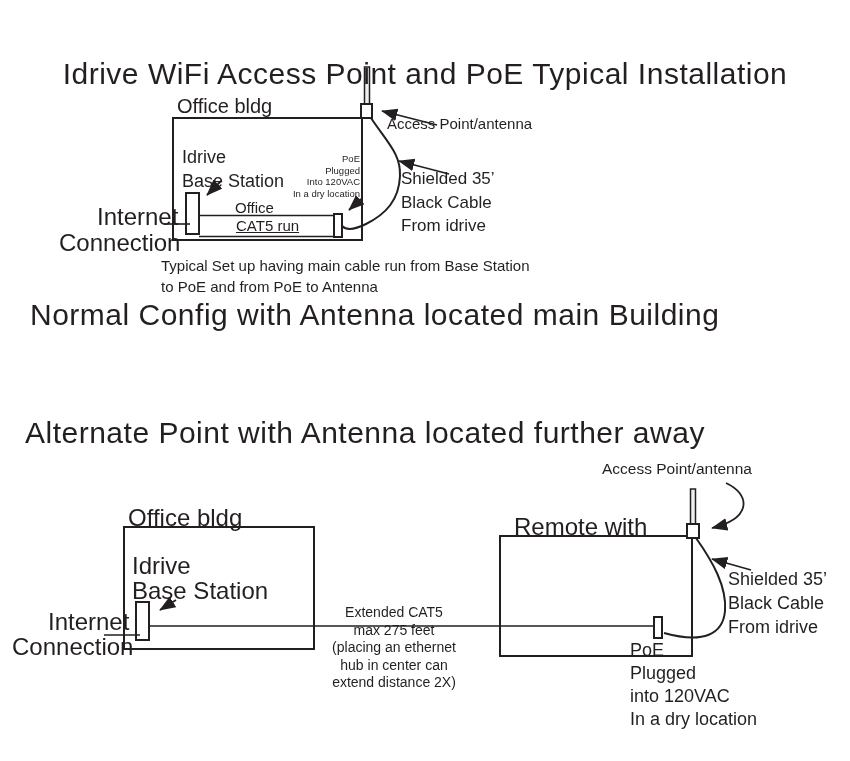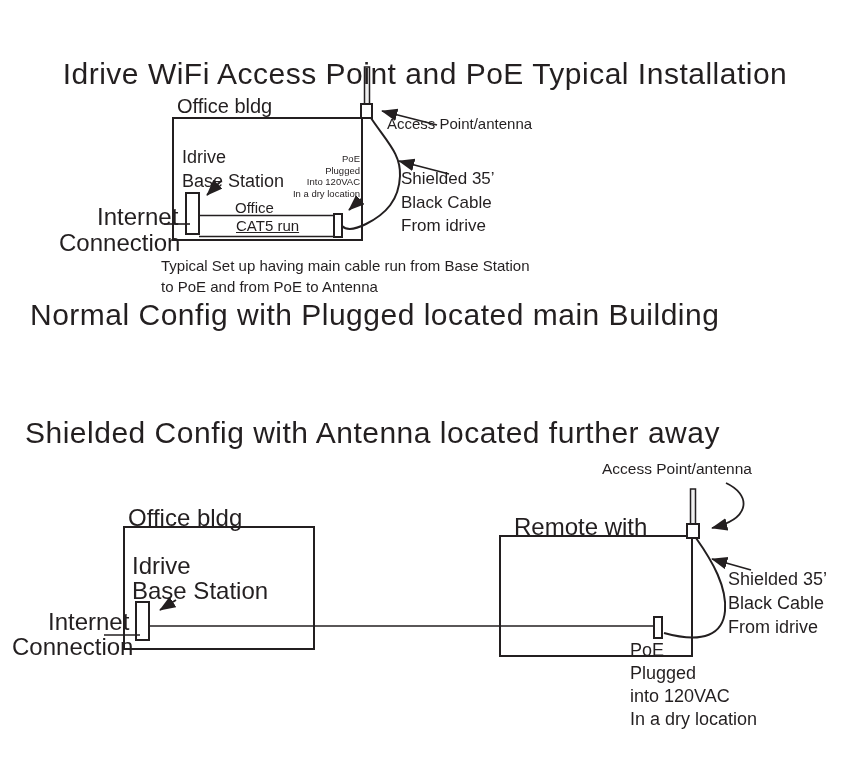--- a/index.html
+++ b/index.html
@@ -92,32 +92,39 @@
   </div>
   <div class="t lbl17" style="left:401px;top:167px;">
     <div>Shielded 35’</div>
     <div>Black Cable</div>
     <div>From idrive</div>
   </div>
   <div class="t lbl15l" style="left:161px;top:256px;">
     <div>Typical Set up having main cable run from Base Station</div>
     <div>to PoE and from PoE to Antenna</div>
   </div>
-  <div class="t h2" style="left:30px;top:298px;">Normal Config with Plugged located main Building</div>
+  <div class="t h2" style="left:30px;top:298px;">Normal Config with Antenna located main Building</div>
 
-  <div class="t h2" style="left:25px;top:416px;">Shielded Config with Antenna located further away</div>
+  <div class="t h2" style="left:25px;top:416px;">Alternate Point with Antenna located further away</div>
   <div class="t lbl15" style="left:602px;top:460px;font-size:15.5px;">Access Point/antenna</div>
   <div class="t lbl19" style="left:128px;top:504px;">Office bldg</div>
   <div class="t lbl19" style="left:514px;top:513px;">Remote with</div>
   <div class="t lbl19" style="left:132px;top:553px;line-height:25px;">
     <div>Idrive</div>
     <div>Base Station</div>
   </div>
   <div class="t lbl19" style="left:48px;top:608px;">Internet</div>
   <div class="t lbl19" style="left:12px;top:633px;">Connection</div>
+  <div class="t cat5note" style="left:323px;top:604px;width:142px;">
+    <div>Extended CAT5</div>
+    <div>max 275 feet</div>
+    <div>(placing an ethernet</div>
+    <div>hub in center can</div>
+    <div>extend distance 2X)</div>
+  </div>
   <div class="t poe2" style="left:630px;top:639px;">
     <div>PoE</div>
     <div>Plugged</div>
     <div>into 120VAC</div>
     <div>In a dry location</div>
   </div>
   <div class="t poe2" style="left:728px;top:567px;line-height:24px;">
     <div>Shielded 35’</div>
     <div>Black Cable</div>
     <div>From idrive</div>

